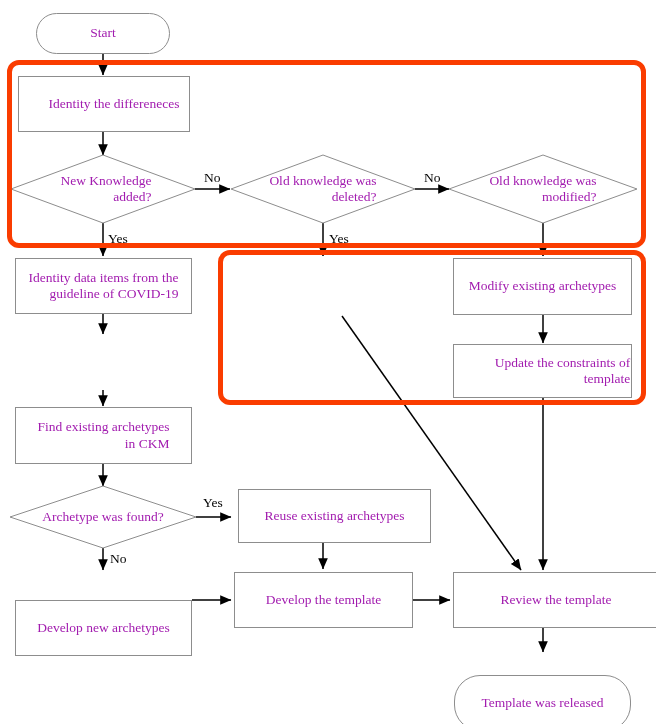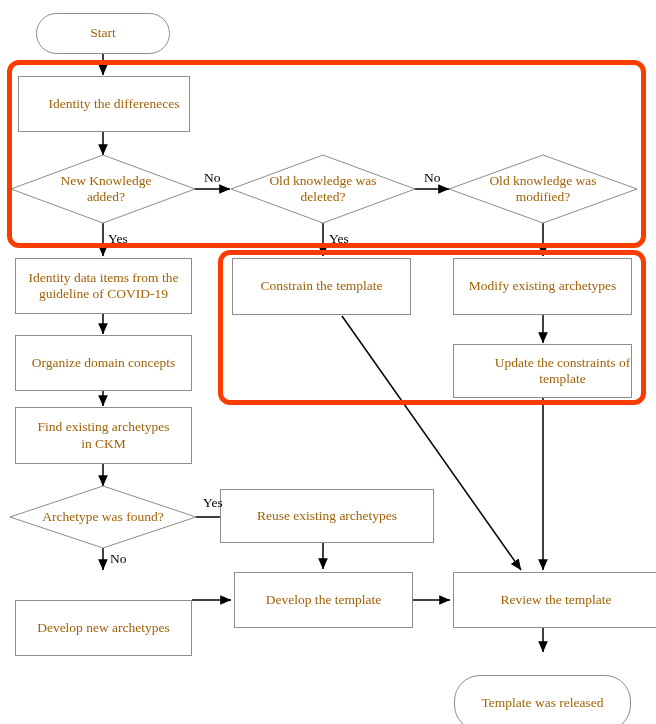--- a/index.html
+++ b/index.html
@@ -19,25 +19,25 @@
     position: absolute;
     left: 0; top: 0;
     width: 656px;
     height: 724px;
   }
   .node {
     position: absolute;
     display: flex;
     align-items: center;
     justify-content: center;
-    text-align: center;
+    text-align: right;
     box-sizing: border-box;
     font-size: 13.5px;
     line-height: 1.22;
-    color: #a16207;
+    color: #a21caf;
   }
   .node.process {
     border: 1px solid #8d8d8d;
     background: #ffffff;
   }
   .node.terminal {
     border: 1px solid #8d8d8d;
     background: #ffffff;
     border-radius: 26px;
   }
@@ -154,50 +154,44 @@
     </div>
   </div>
 
   <div class="node process" style="left:15px; top:258px; width:177px; height:56px;">
     <div>
       <div>Identity data items from the</div>
       <div>guideline of COVID-19</div>
     </div>
   </div>
 
-  <div class="node process" style="left:15px; top:335px; width:177px; height:56px;">
-    <span>Organize domain concepts</span>
-  </div>
 
   <div class="node process" style="left:15px; top:407px; width:177px; height:57px;">
     <div>
       <div>Find existing archetypes</div>
       <div>in CKM</div>
     </div>
   </div>
 
   <div class="node decision" style="left:10px; top:486px; width:186px; height:62px;">
     <span class="dlabel">Archetype was found?</span>
   </div>
 
-  <div class="node process" style="left:220px; top:489px; width:214px; height:54px;">
+  <div class="node process" style="left:238px; top:489px; width:193px; height:54px;">
     <span>Reuse existing archetypes</span>
   </div>
 
   <div class="node process" style="left:15px; top:600px; width:177px; height:56px;">
     <span>Develop new archetypes</span>
   </div>
 
   <div class="node process" style="left:234px; top:572px; width:179px; height:56px;">
     <span>Develop the template</span>
   </div>
 
-  <div class="node process" style="left:232px; top:258px; width:179px; height:57px;">
-    <span>Constrain the template</span>
-  </div>
 
   <div class="node process" style="left:453px; top:258px; width:179px; height:57px;">
     <span>Modify existing archetypes</span>
   </div>
 
   <div class="node process" style="left:453px; top:344px; width:179px; height:54px;padding-left:40px;">
     <div>
       <div>Update the constraints of</div>
       <div>template</div>
     </div>

